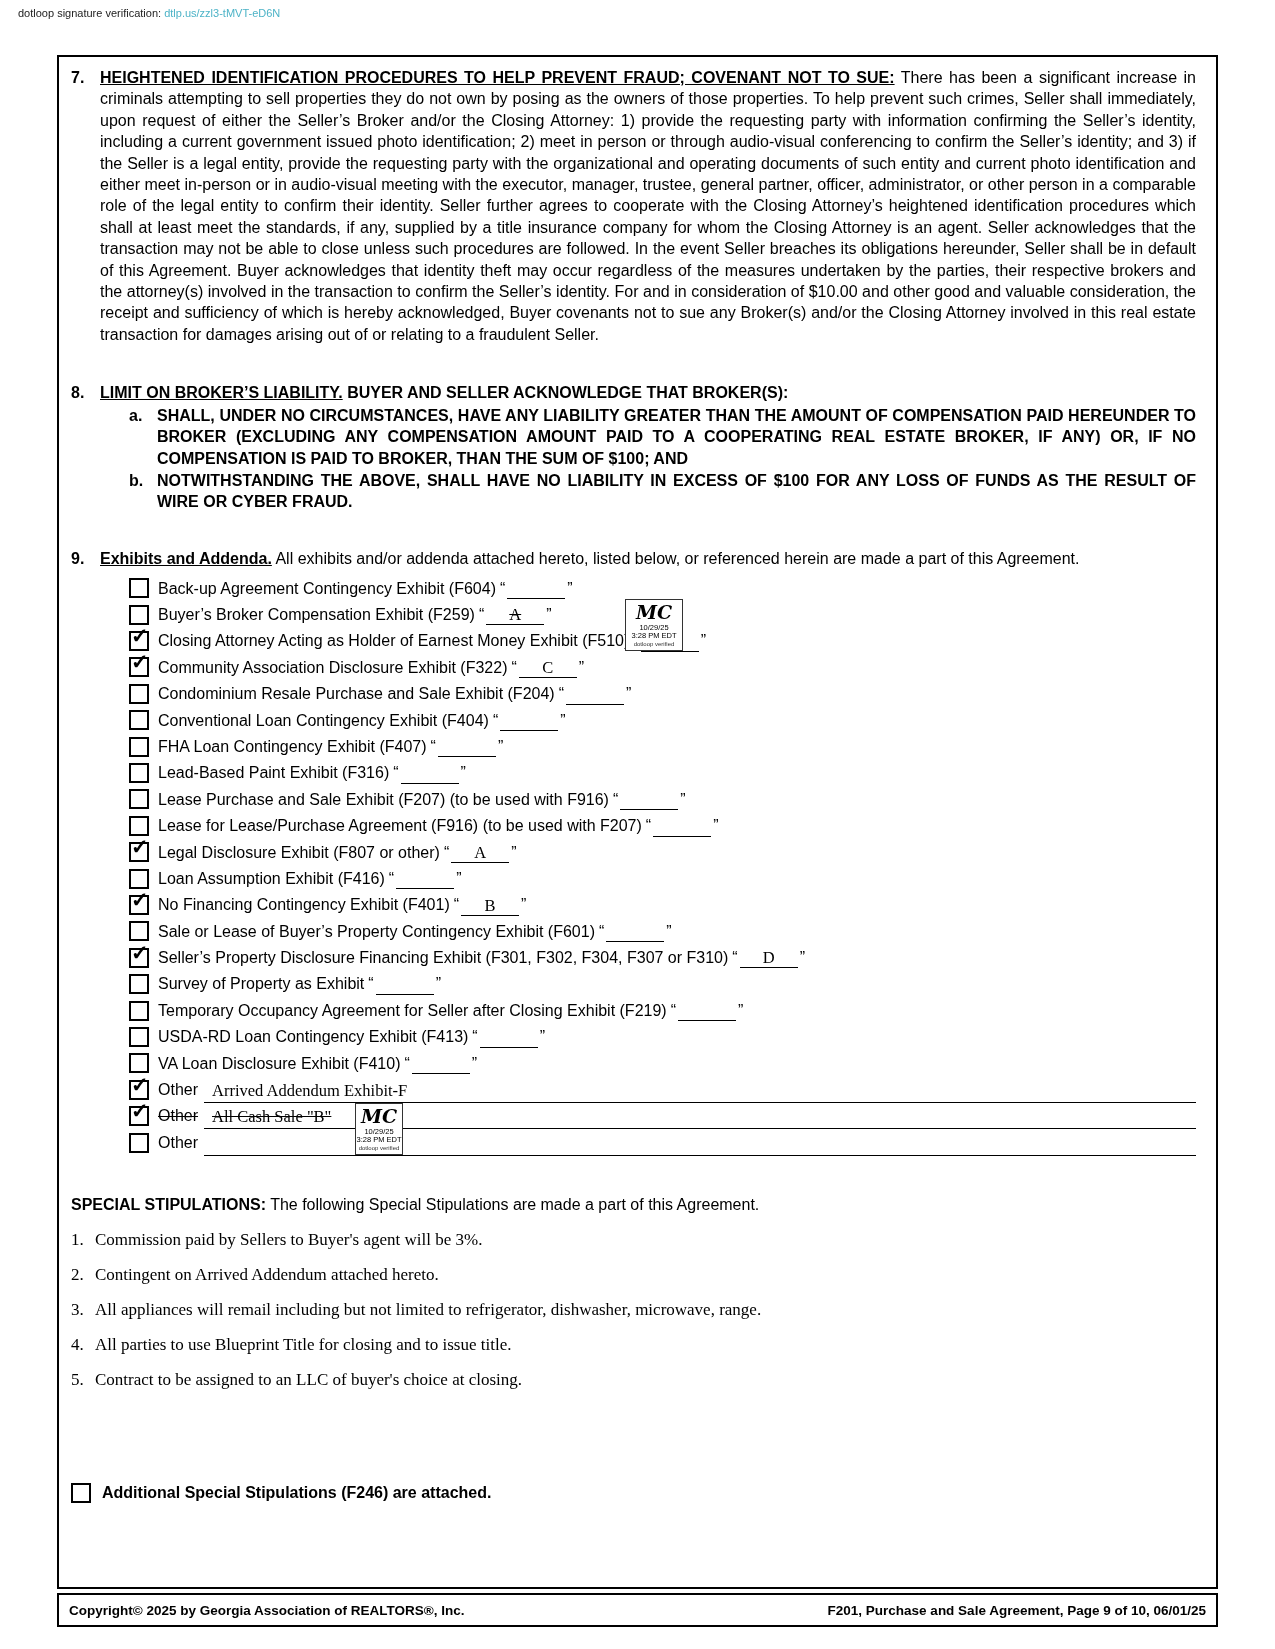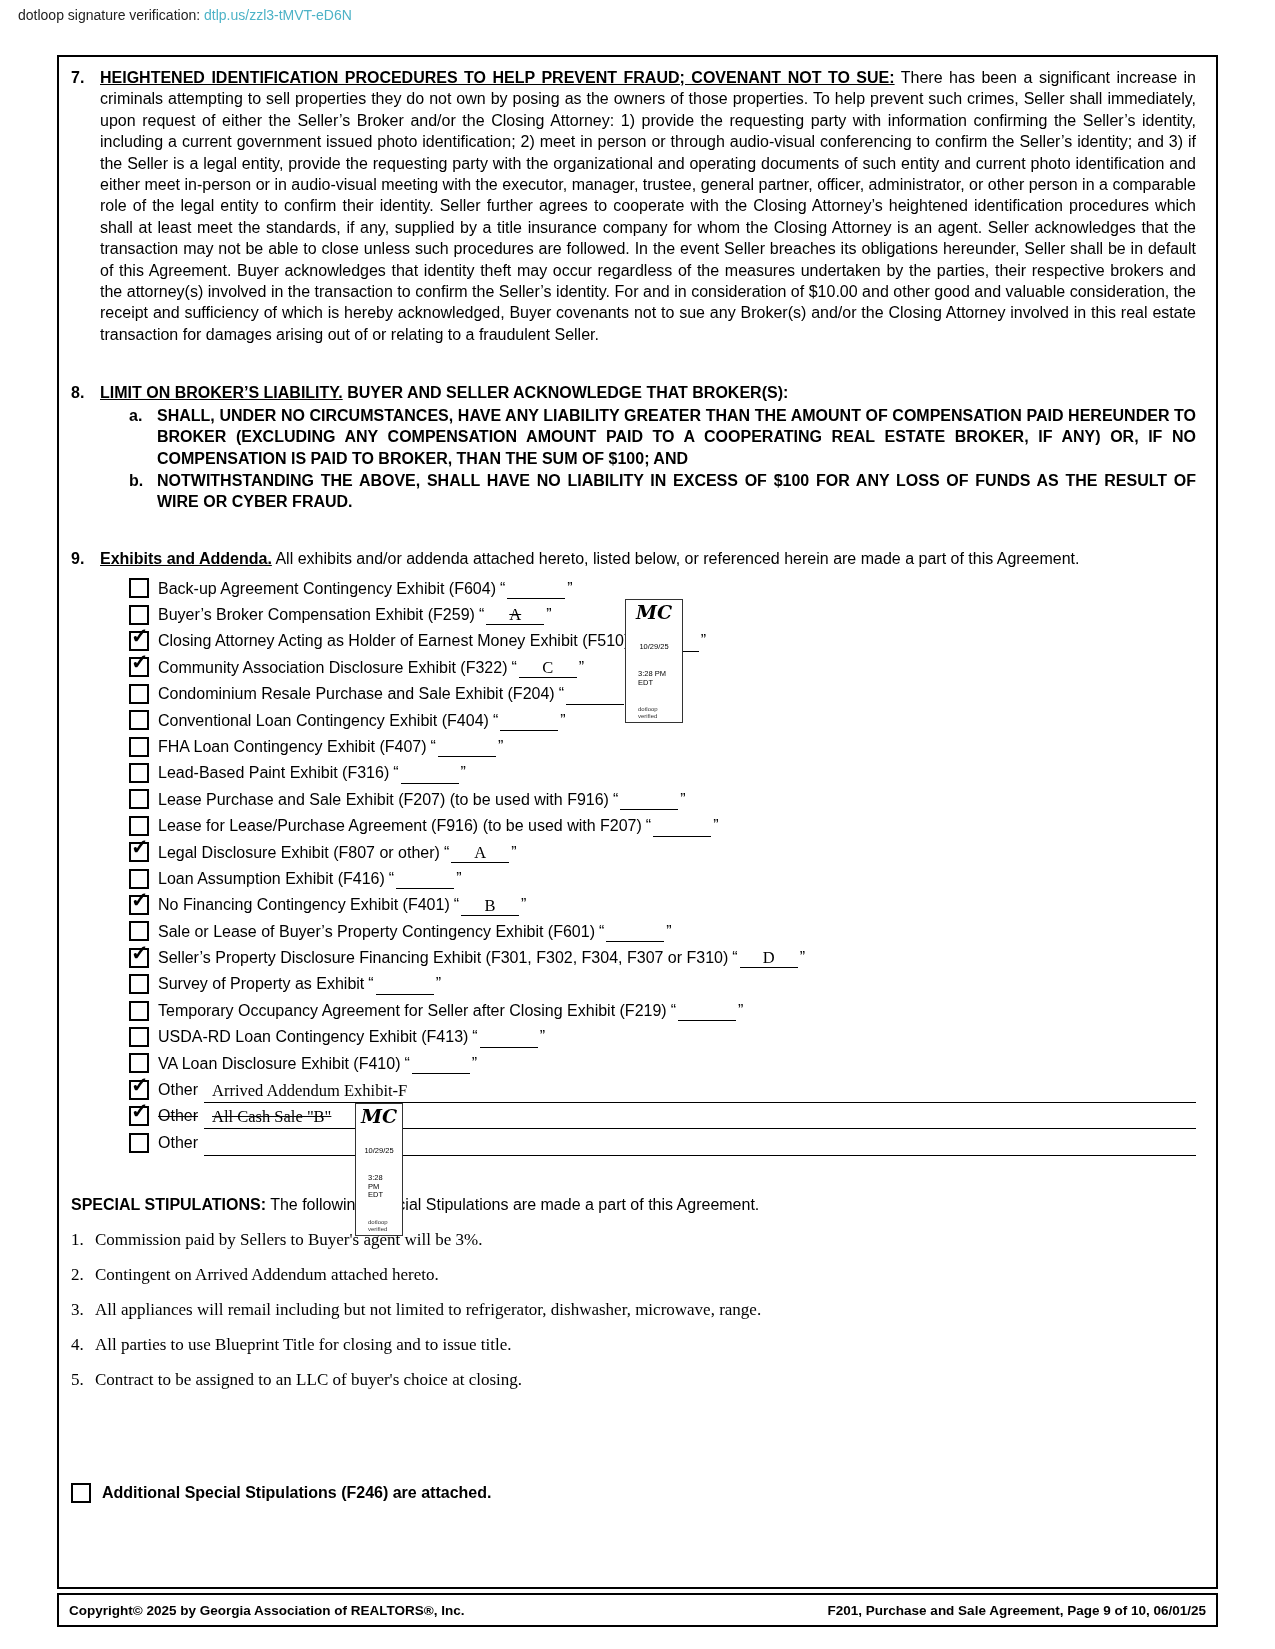--- a/index.html
+++ b/index.html
@@ -1,20 +1,20 @@
 <!DOCTYPE html>
 <html><head>
 <meta charset="utf-8">
 <style>
   html,body{margin:0;padding:0;background:#fff;}
   .page{position:relative;width:1275px;height:1649px;background:#fff;color:#000;
         font-family:"Liberation Sans",sans-serif;overflow:hidden;}
 
   
-  .verify-bar{position:absolute;top:7px;left:18px;font-size:14px;color:#222;}
+  .verify-bar{position:absolute;top:7px;left:18px;font-size:11px;color:#222;}
   .verify-link{color:#4db3c7;text-decoration:none;cursor:pointer;}
 
   
   .doc-box{position:absolute;top:55px;left:57px;width:1161px;height:1534px;
            border:2px solid #000;box-sizing:border-box;padding:10px 20px 0 12px;}
 
   .sec{display:flex;}
   .num{width:29px;flex:none;font-weight:bold;font-size:16px;line-height:21.4px;}
   .sec-text{flex:1;font-size:16px;line-height:21.4px;}
   .just{text-align:justify;}
@@ -35,21 +35,21 @@
   .ex-label{white-space:nowrap;}
   .bw{display:inline-flex;align-items:flex-end;margin-left:4px;}
   .blank{display:inline-block;min-width:58px;border-bottom:1.3px solid #000;text-align:center;
          font-family:"Liberation Serif",serif;font-size:16.5px;line-height:18px;height:18px;margin:0 2px;}
   .other-line{flex:1;border-bottom:1.3px solid #000;margin-left:6px;align-self:flex-end;height:22px;
               font-family:"Liberation Serif",serif;font-size:16.5px;padding-left:8px;white-space:nowrap;}
   .struck{text-decoration:line-through;}
 
   
   .stamp{position:absolute;display:flex;flex-direction:column;align-items:center;background:#fff;
-         border:1px solid #333;z-index:4;padding:1px 12px 2px;box-sizing:border-box;gap:19px;}
+         border:1px solid #333;z-index:4;padding:1px 0 2px;box-sizing:border-box;}
   .stamp .ini{font-family:"DejaVu Serif",serif;font-style:italic;font-weight:bold;
               font-size:19px;line-height:23px;}
   .s-date,.s-time{font-size:7.5px;line-height:8.5px;}
   .s-ver{font-size:6px;line-height:7px;color:#333;}
   .stamp-0{left:496px;top:-3px;width:58px;}
   .stamp-1{left:226px;top:0px;width:48px;}
 
   
   .stips{margin-top:38px;font-size:16px;line-height:21.4px;}
   .stips-head{text-align:left;}

